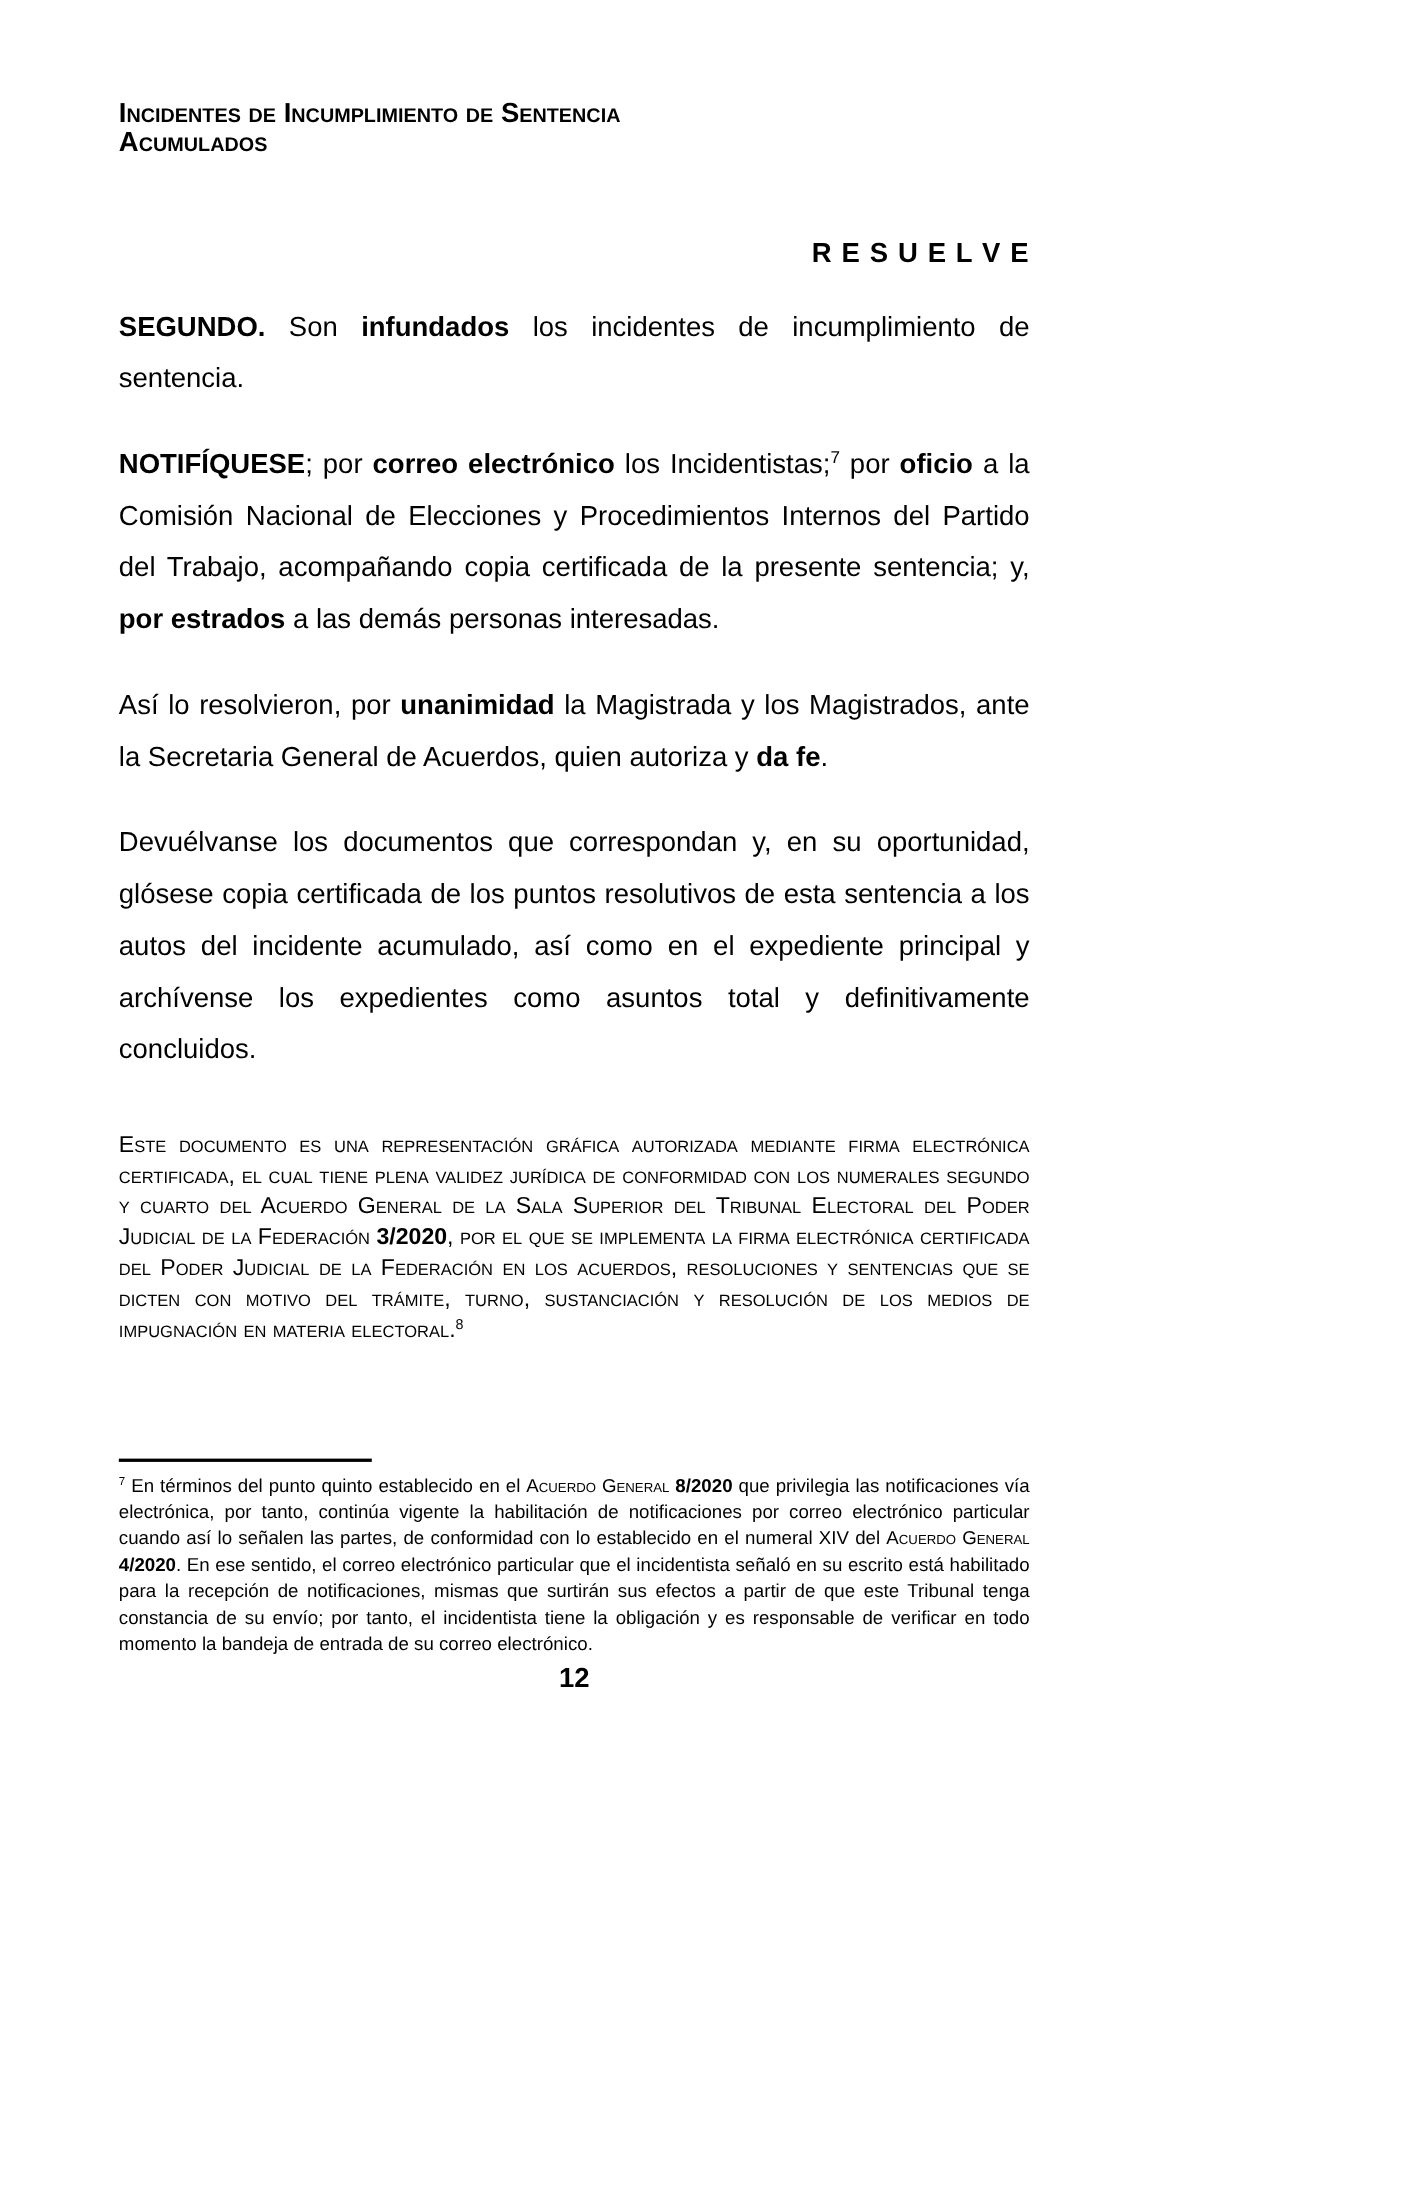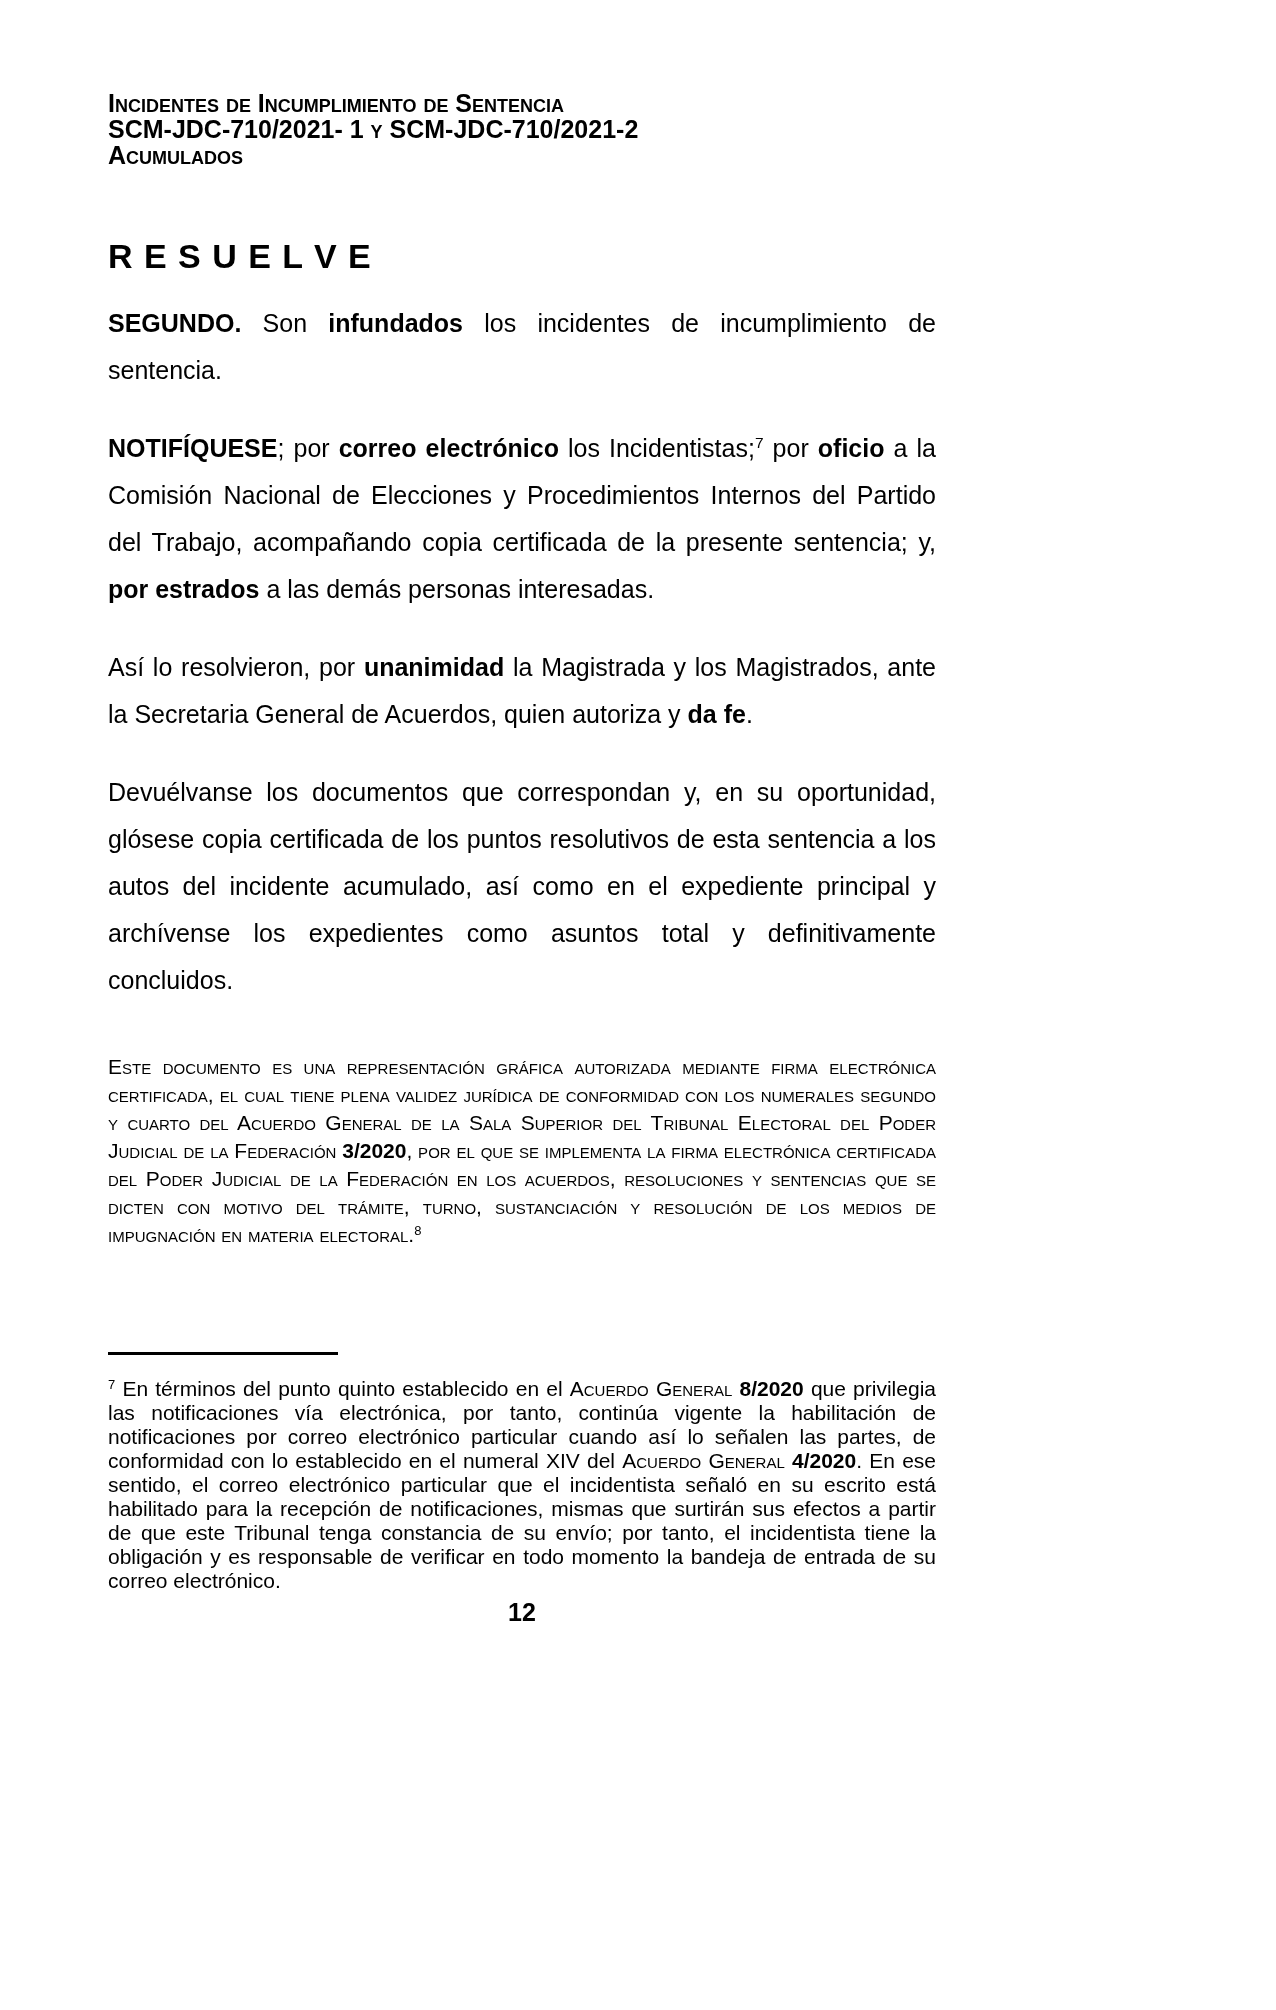--- a/index.html
+++ b/index.html
@@ -27,24 +27,24 @@
   .doc-header {
     font-size: 25px;
     font-weight: bold;
     font-variant: small-caps;
     line-height: 26px;
     text-align: left;
   }
 
   .resuelve {
     margin-top: 75px;
-    font-size: 34px;
+    font-size: 25px;
     font-weight: bold;
     line-height: 26px;
-    text-align: left;
+    text-align: right;
     letter-spacing: 1px;
   }
 
   .para {
     margin-top: 31px;
     font-size: 25px;
     line-height: 47px;
     text-align: justify;
   }
   .para.first  { margin-top: 42px; }
@@ -60,22 +60,22 @@
 
   .fn-rule {
     margin-top: 103px;
     width: 230px;
     height: 0;
     border: none;
     border-top: 3px solid #000000;
   }
 
   .footnotes {
-    margin-top: 22px;
-    font-size: 21px;
+    margin-top: 10px;
+    font-size: 17px;
     line-height: 24px;
     text-align: justify;
   }
   .footnotes p { margin: 0; }
 
   .page-number {
     margin-top: 6px;
     font-size: 25px;
     font-weight: bold;
     line-height: 26px;
@@ -93,21 +93,20 @@
   }
 </style>
 </head>
 <body>
 
 <div class="page">
   <div class="content">
 
     <header class="doc-header">
       <div>Incidentes de Incumplimiento de Sentencia</div>
-      <div>SCM-JDC-710/2021- 1 y SCM-JDC-710/2021-2</div>
       <div>Acumulados</div>
     </header>
 
     <h1 class="resuelve">R E S U E L V E</h1>
 
     <p class="para"><span class="b">SEGUNDO.</span><span> Son </span><span class="b">infundados</span><span> los incidentes de incumplimiento de sentencia.</span></p>
     <p class="para"><span class="b">NOTIFÍQUESE</span><span>; por </span><span class="b">correo electrónico</span><span> los Incidentistas;</span><sup>7</sup><span> por </span><span class="b">oficio</span><span> a la Comisión Nacional de Elecciones y Procedimientos Internos del Partido del Trabajo, acompañando copia certificada de la presente sentencia; y, </span><span class="b">por estrados</span><span> a las demás personas interesadas.</span></p>
     <p class="para"><span>Así lo resolvieron, por </span><span class="b">unanimidad</span><span> la Magistrada y los Magistrados, ante la Secretaria General de Acuerdos, quien autoriza y </span><span class="b">da fe</span><span>.</span></p>
     <p class="para"><span>Devuélvanse los documentos que correspondan y, en su oportunidad, glósese copia certificada de los puntos resolutivos de esta sentencia a los autos del incidente acumulado, así como en el expediente principal y archívense los expedientes como asuntos total y definitivamente concluidos.</span></p>
 

